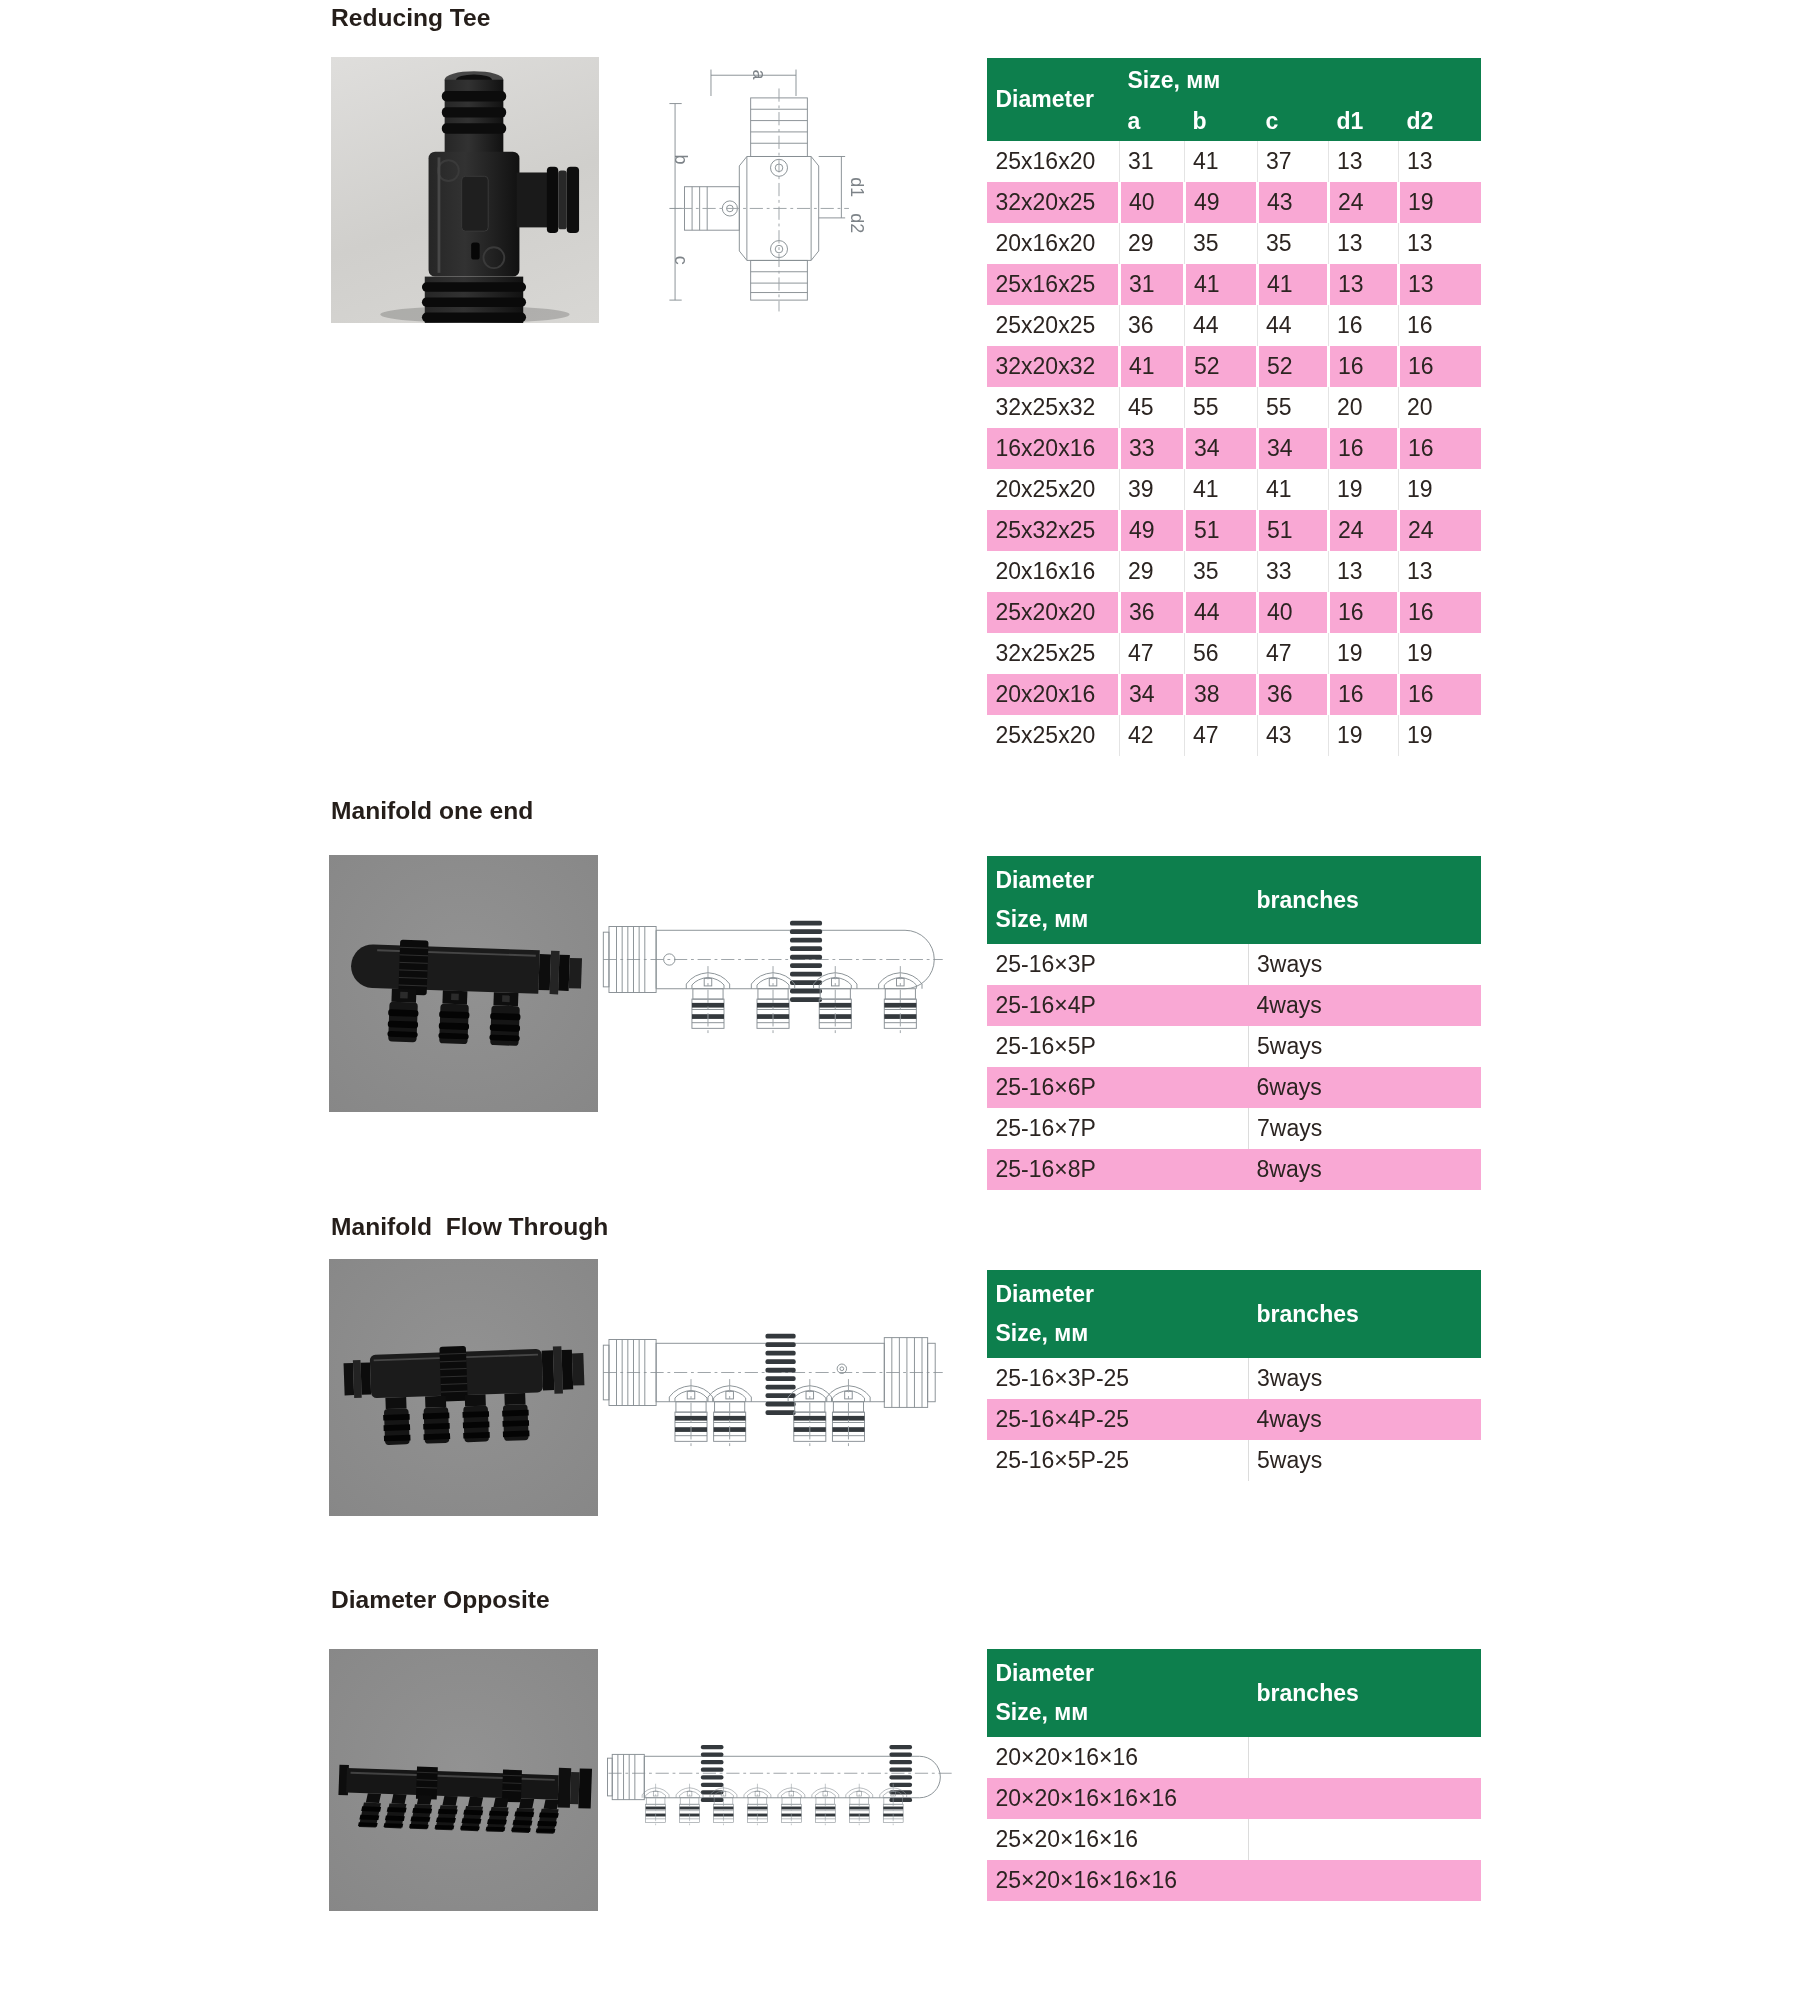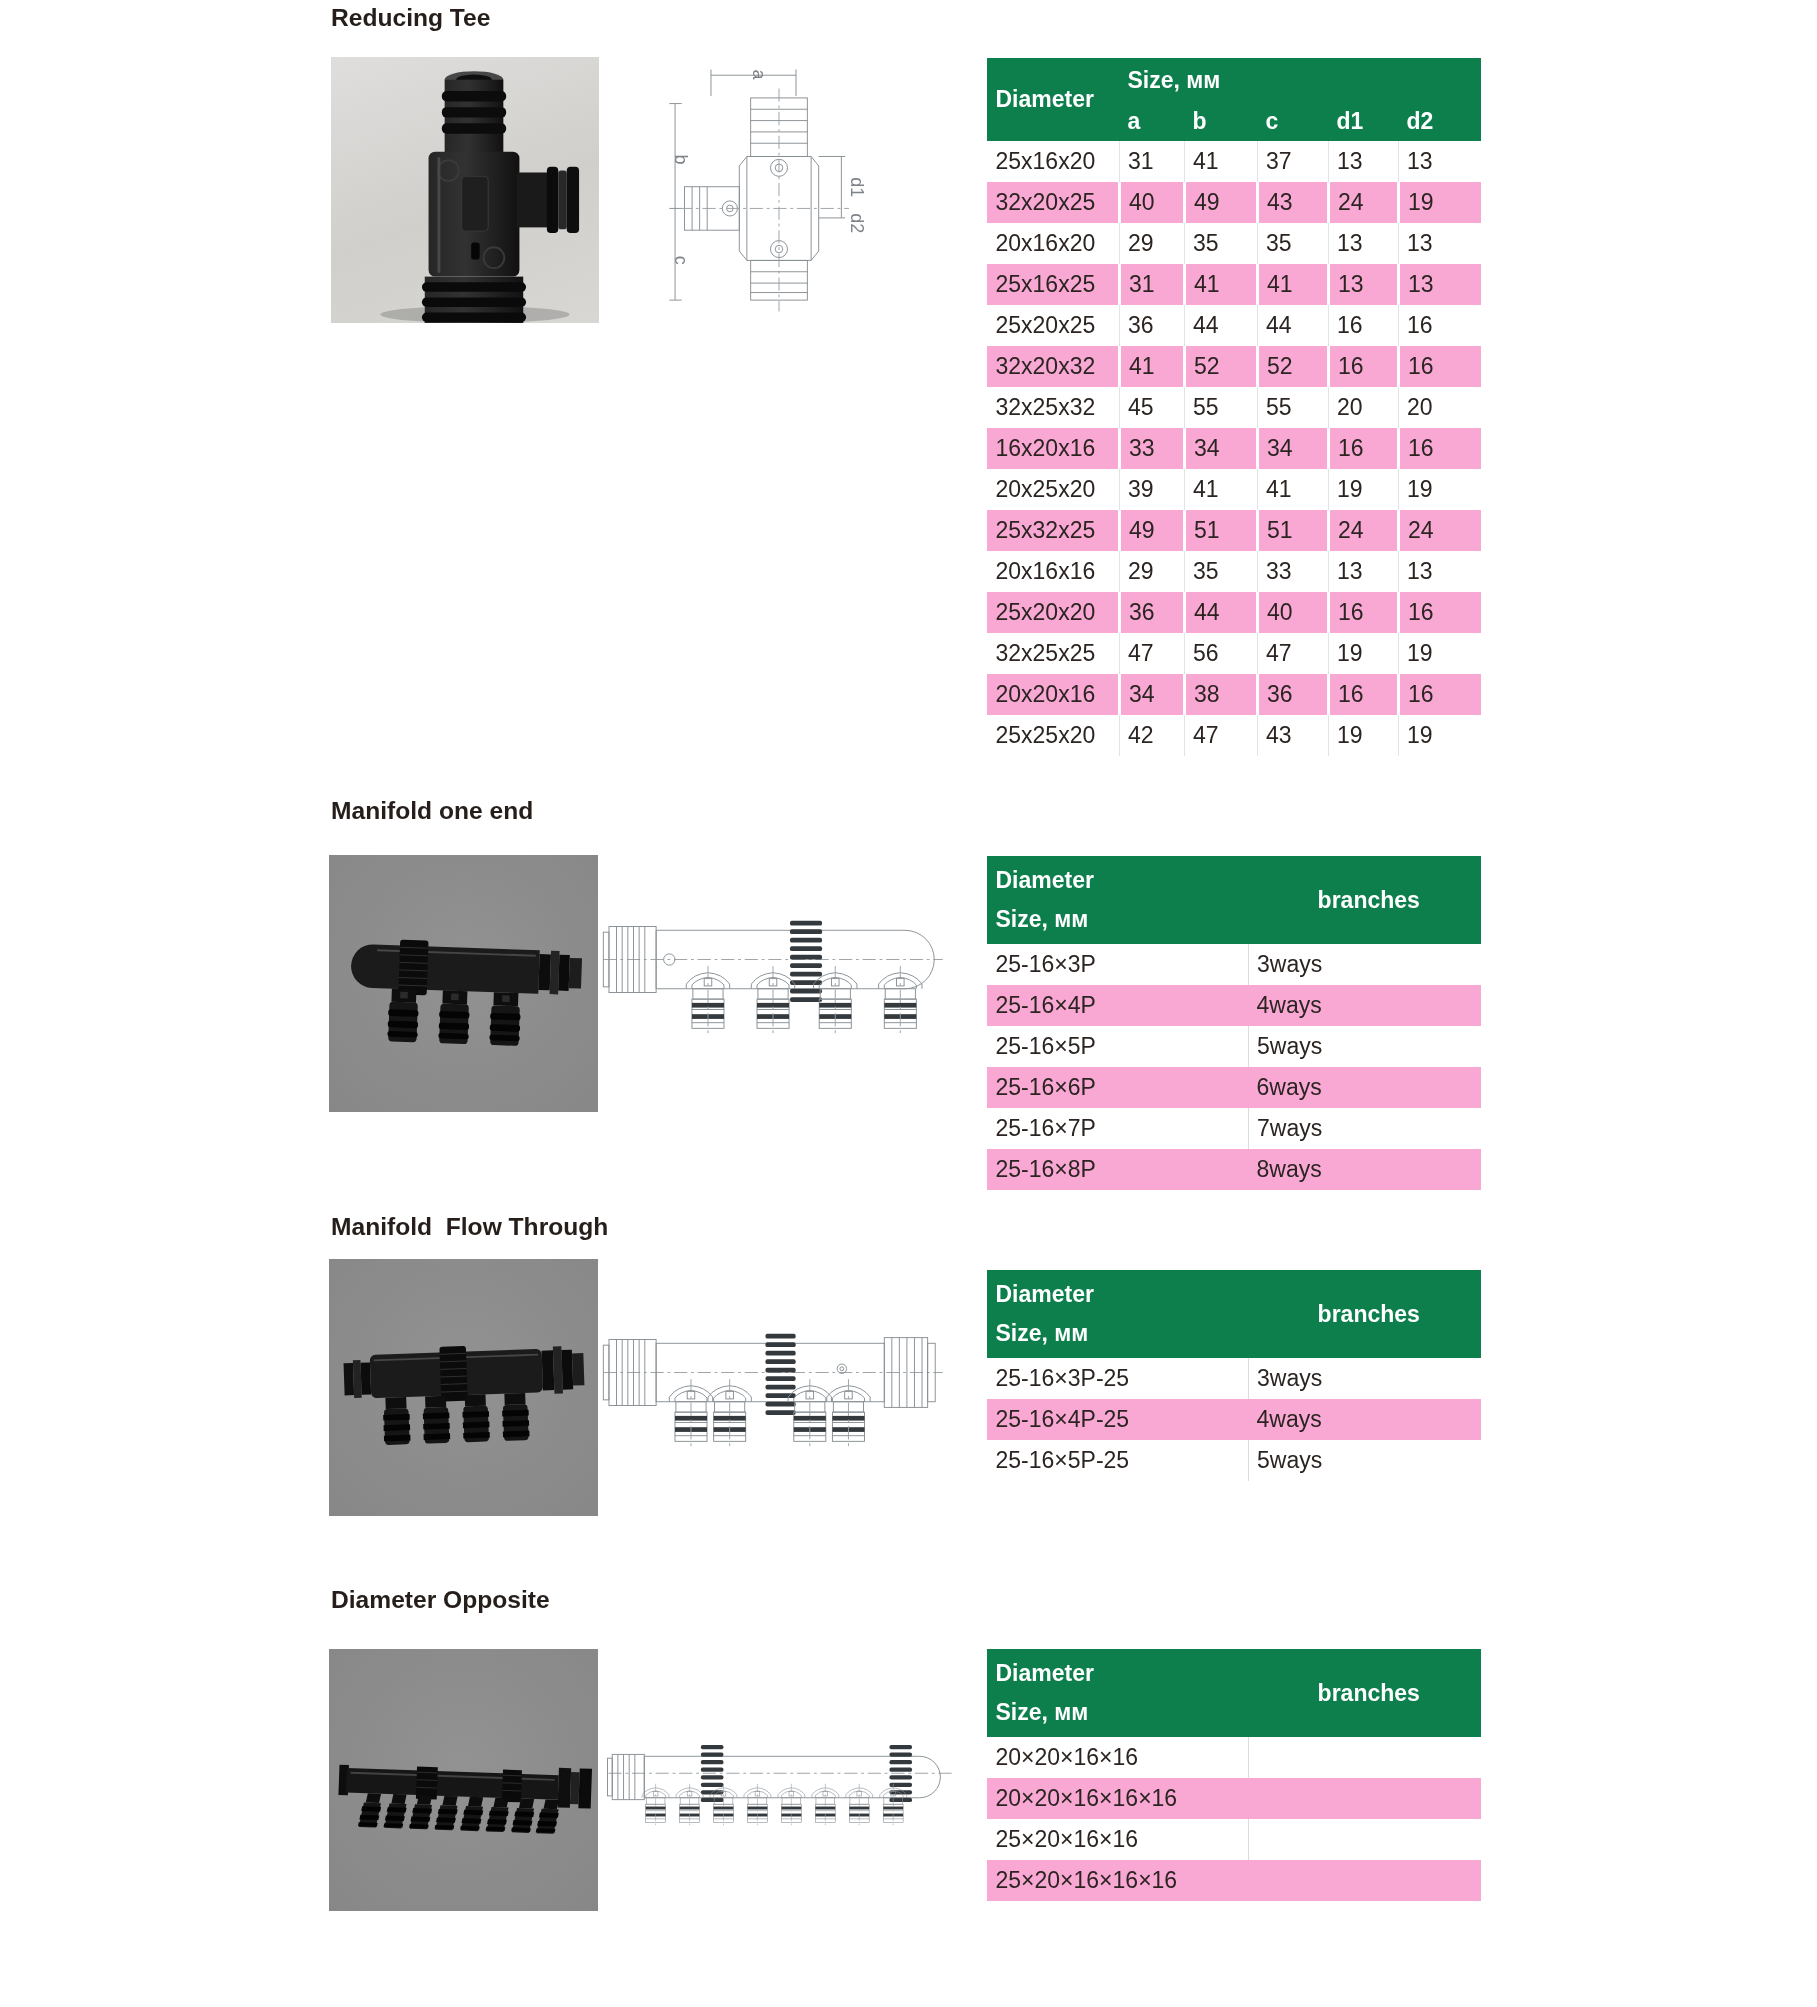--- a/index.html
+++ b/index.html
@@ -23,21 +23,21 @@
   .tbl tbody tr.white td{background:#ffffff}
   .tbl tbody tr.gray td{background:#f9a8d4}
 
   .t1 thead tr:nth-child(1){height:44px}
   .t1 thead tr:nth-child(2){height:39px}
   .t1 tbody tr.gray td + td{border-left:3.8px solid #ffffff}
   .t1 tbody tr.white td + td{border-left:1.9px solid #e4e4e4}
 
   .tb2 .hdr2 th{height:88px}
   .tb2 .hwrap{display:flex;flex-direction:column;justify-content:space-between;height:66px}
-  .tb2 .h2r{text-align:center}
+  .tb2 .h2r{text-align:left}
   .tb2 tbody tr.white td + td{border-left:1.9px solid #dcdcdc}
   .tb2 tbody tr.gray td + td{border-left:none}
 
   .dim-label{font-size:19px;fill:#7d8388}
   .cl{stroke:#9aa0a5;stroke-width:1;stroke-dasharray:14 4 3 4;fill:none}
   .ln{stroke:#878e93;stroke-width:1;fill:none}
   .crimp{fill:#34393d}
 </style>
 </head>
 <body>

